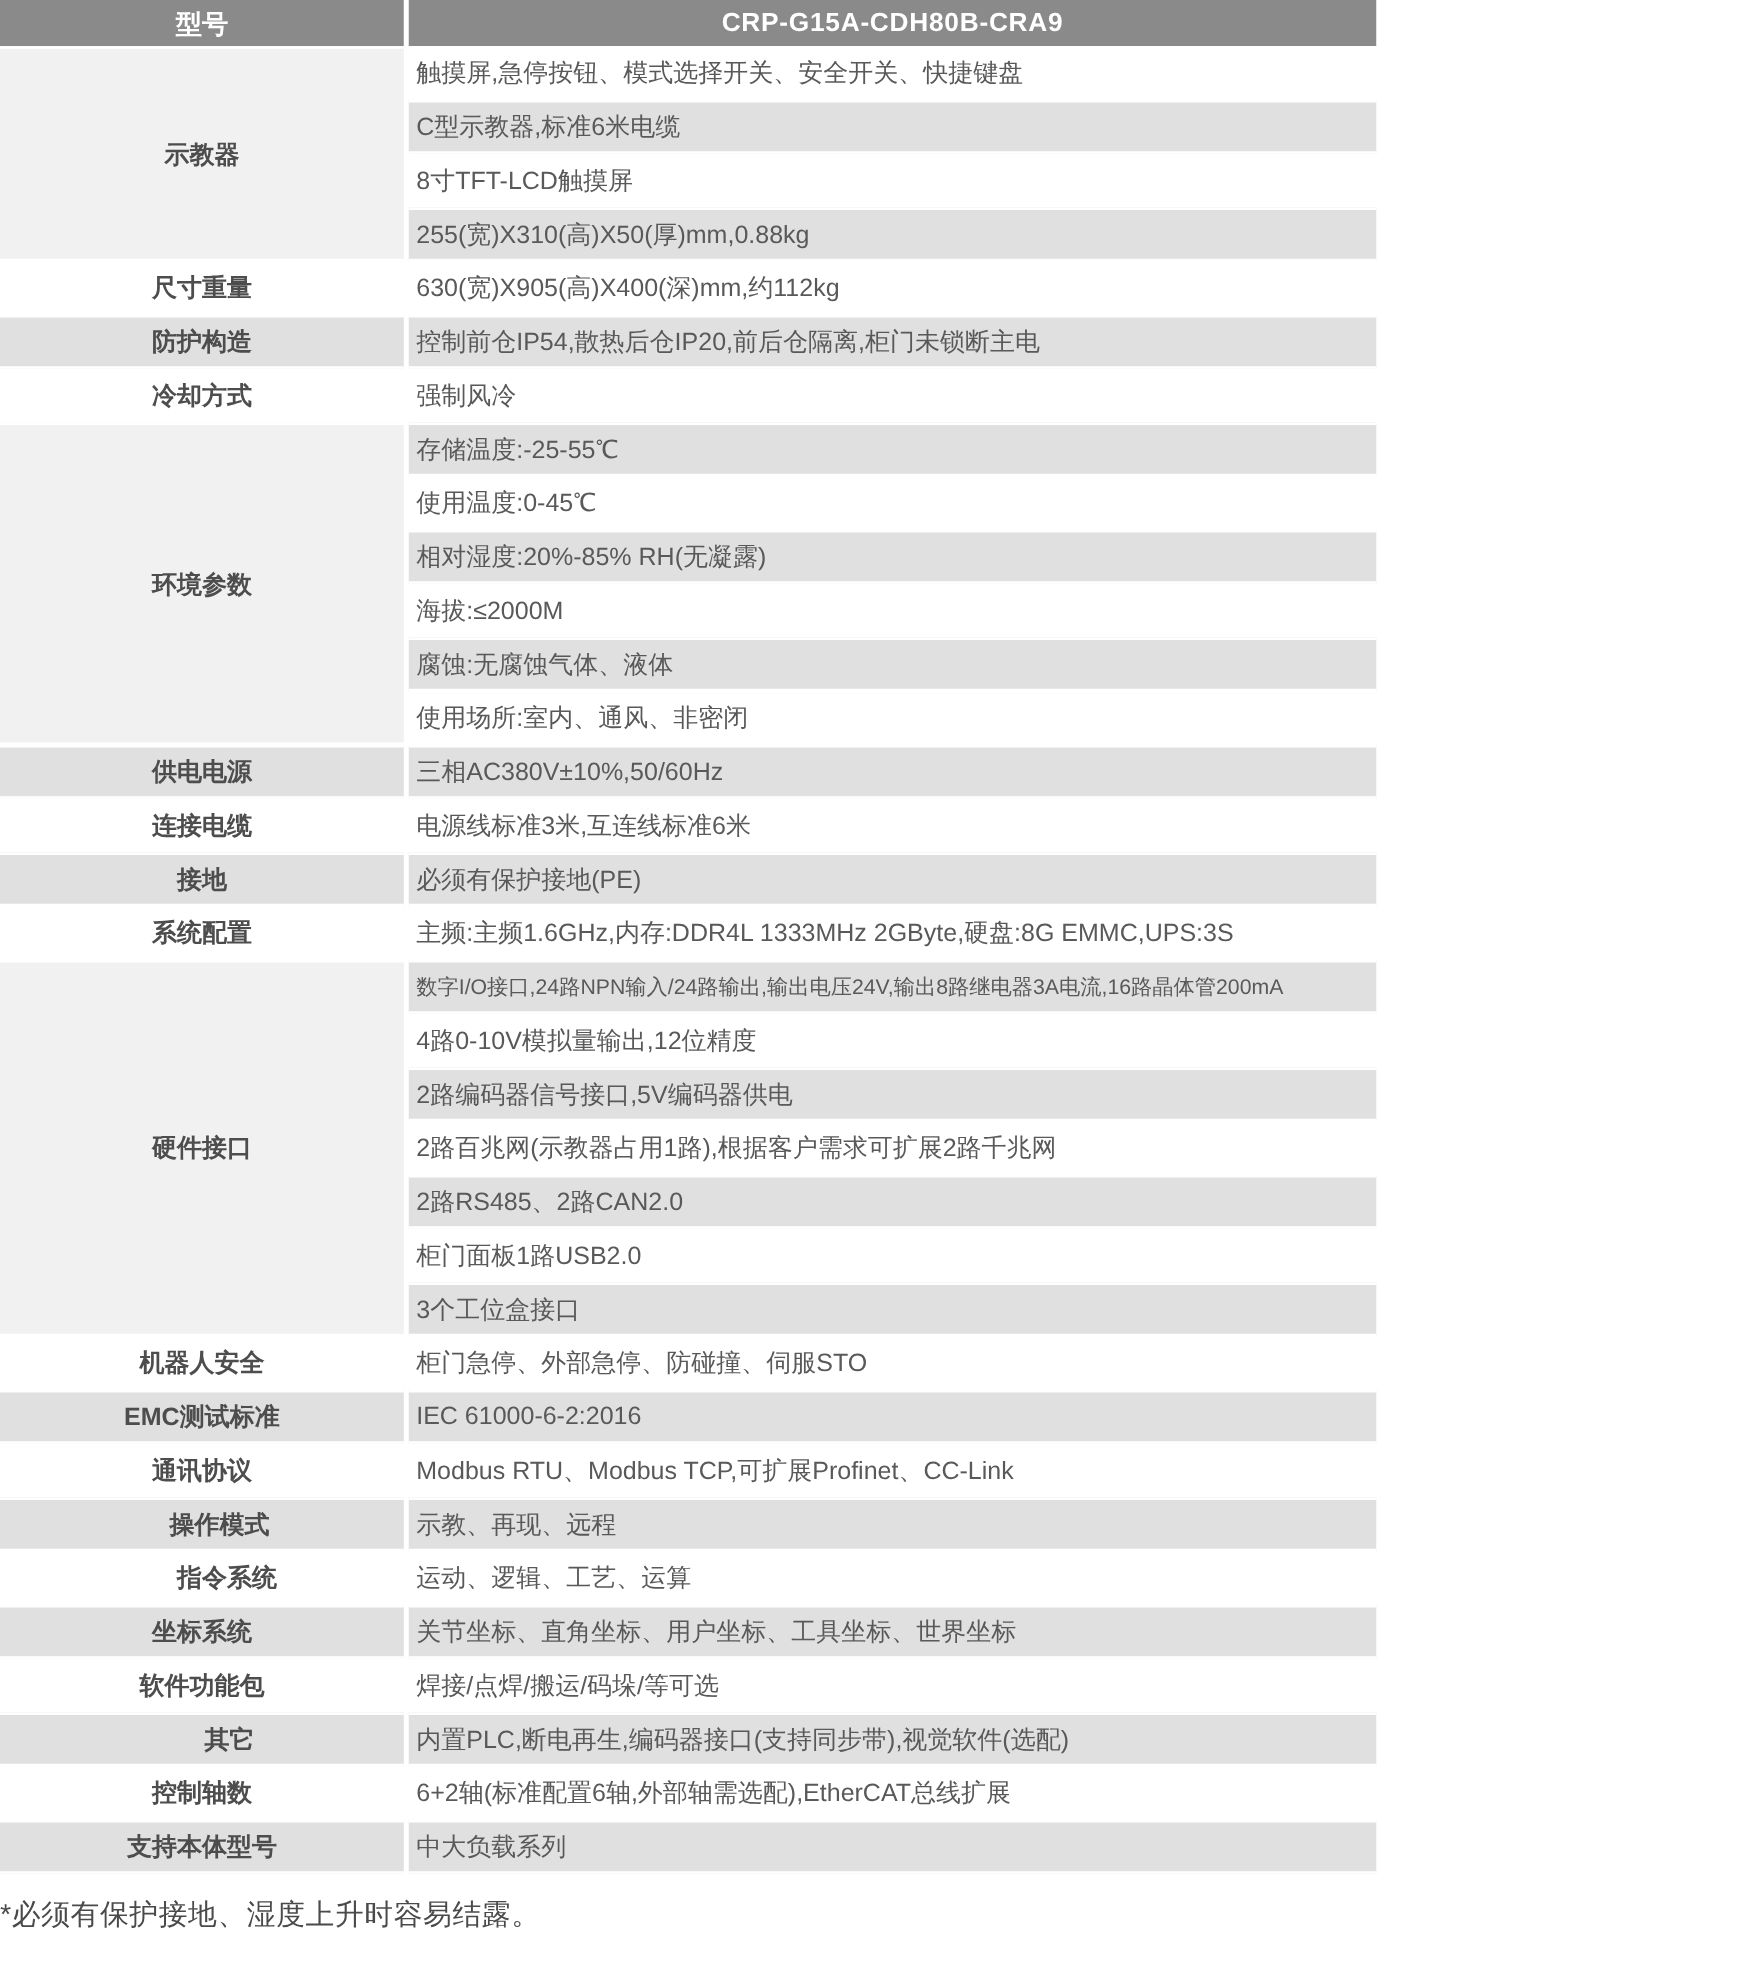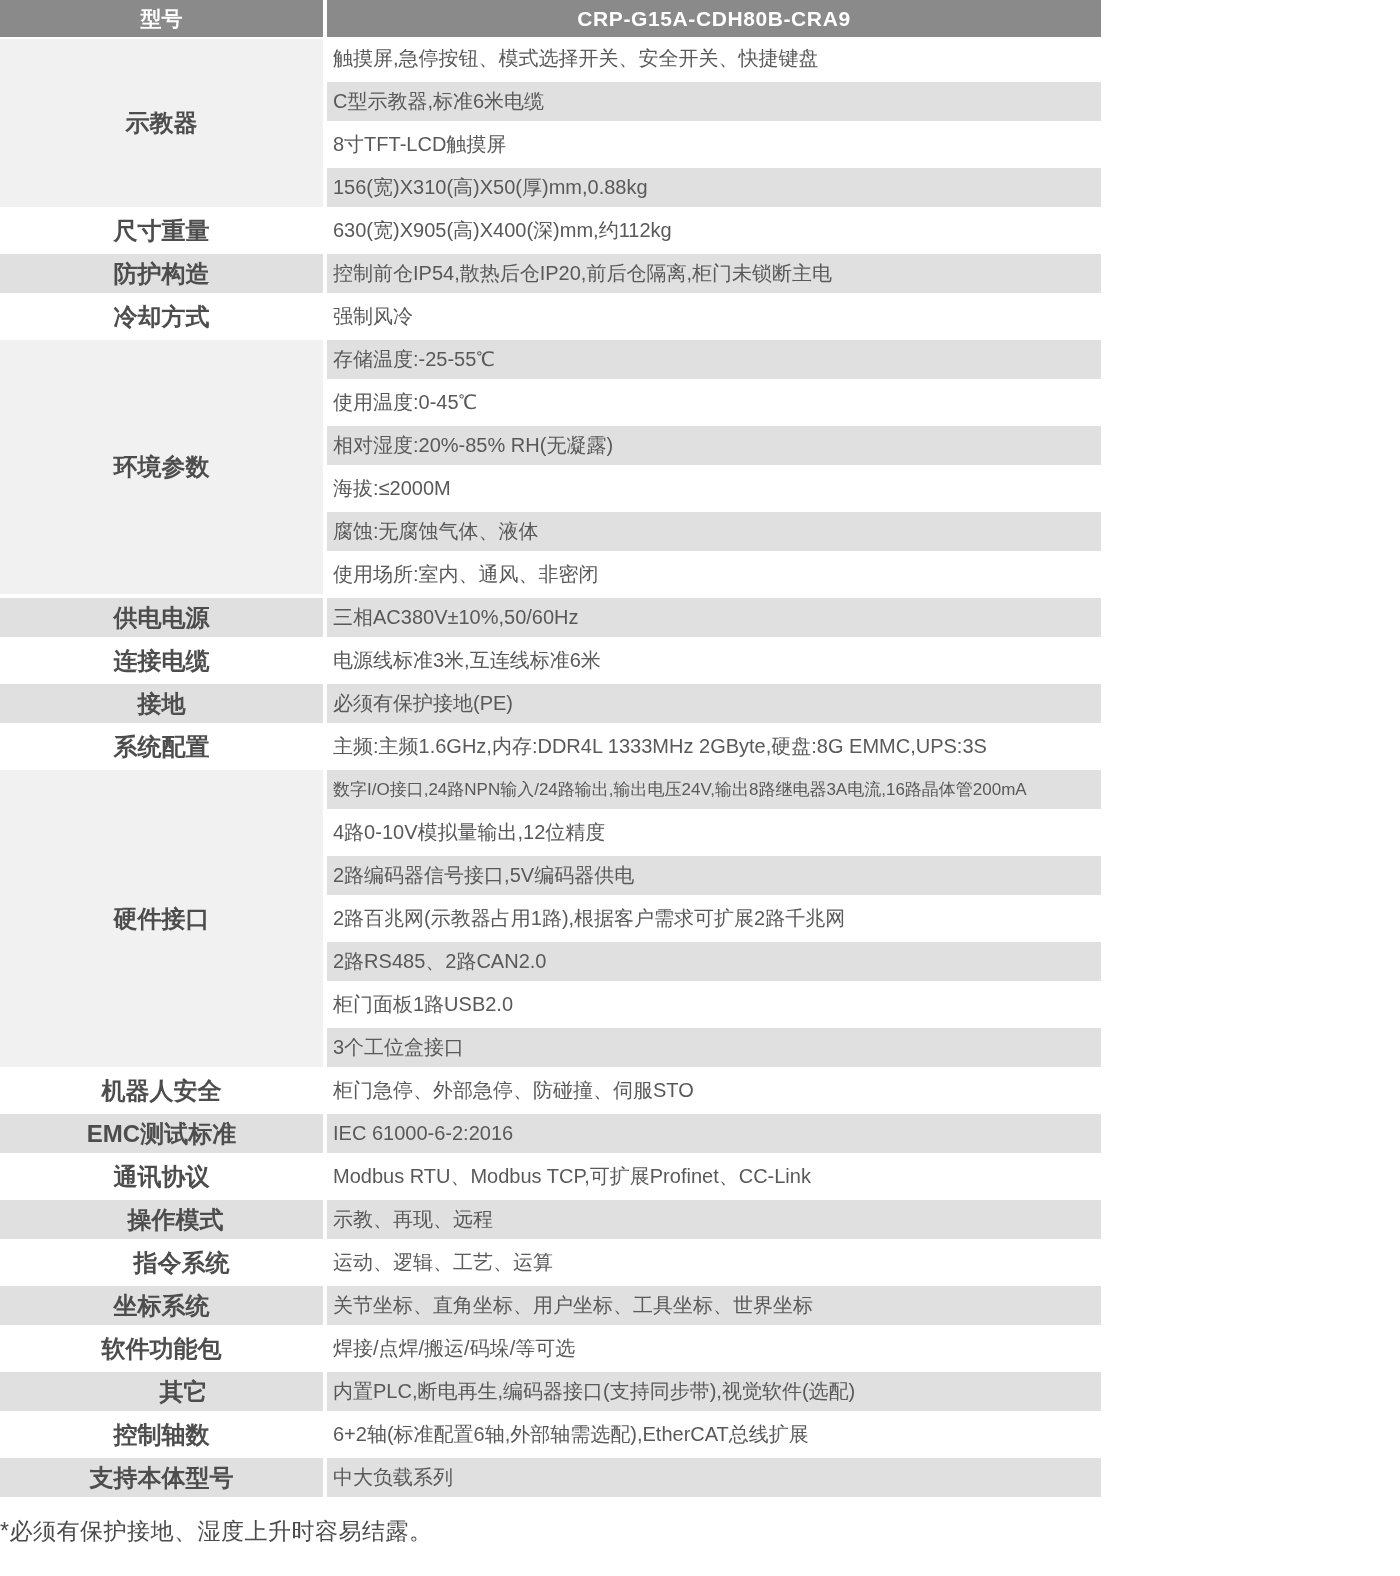--- a/index.html
+++ b/index.html
@@ -16,21 +16,21 @@
     display:flex;align-items:center;justify-content:center;
   }
   .hcell.left{width:323px;margin-right:4px;}
   .hcell.right{flex:1;letter-spacing:0.6px;}
   
   .table-body{display:flex;flex-direction:column;}
   .group{display:flex;}
   .label-cell{
     width:323px;margin-right:4px;box-sizing:border-box;
     display:flex;align-items:center;justify-content:center;
-    font-weight:bold;font-size:24px;color:#4d4d4d;
+    font-weight:bold;font-size:20px;color:#4d4d4d;
     border-top:2px solid #ffffff;border-bottom:2px solid #ffffff;
     background:#ffffff;
   }
   .label-cell.merged{background:#f1f1f1;}
   .label-cell.stripe{background:#e0e0e0;}
   .val-col{flex:1;display:flex;flex-direction:column;}
   .value-row{
     height:43px;box-sizing:border-box;display:flex;align-items:center;
     padding-left:6px;font-size:20px;color:#595959;background:#ffffff;
     border-top:2px solid #ffffff;border-bottom:2px solid #ffffff;
@@ -51,21 +51,21 @@
     <div class="hcell left">型号</div>
     <div class="hcell right">CRP-G15A-CDH80B-CRA9</div>
   </div>
   <div class="table-body">
       <div class="group">
         <div class="label-cell merged" style="height: 172px;">示教器</div>
         <div class="val-col">
           <div class="value-row">触摸屏,急停按钮、模式选择开关、安全开关、快捷键盘</div>
           <div class="value-row stripe">C型示教器,标准6米电缆</div>
           <div class="value-row">8寸TFT-LCD触摸屏</div>
-          <div class="value-row stripe">156(宽)X310(高)X50(厚)mm,0.88kg</div>
+          <div class="value-row stripe">255(宽)X310(高)X50(厚)mm,0.88kg</div>
         </div>
       </div>
       <div class="group">
         <div class="label-cell" style="height: 43px;">尺寸重量</div>
         <div class="val-col">
           <div class="value-row">630(宽)X905(高)X400(深)mm,约112kg</div>
         </div>
       </div>
       <div class="group">
         <div class="label-cell stripe" style="height: 43px;">防护构造</div>

